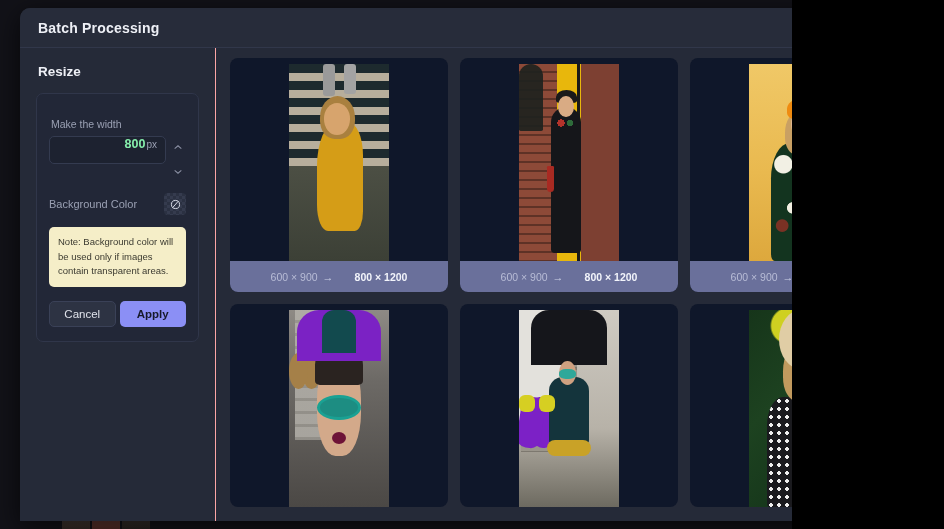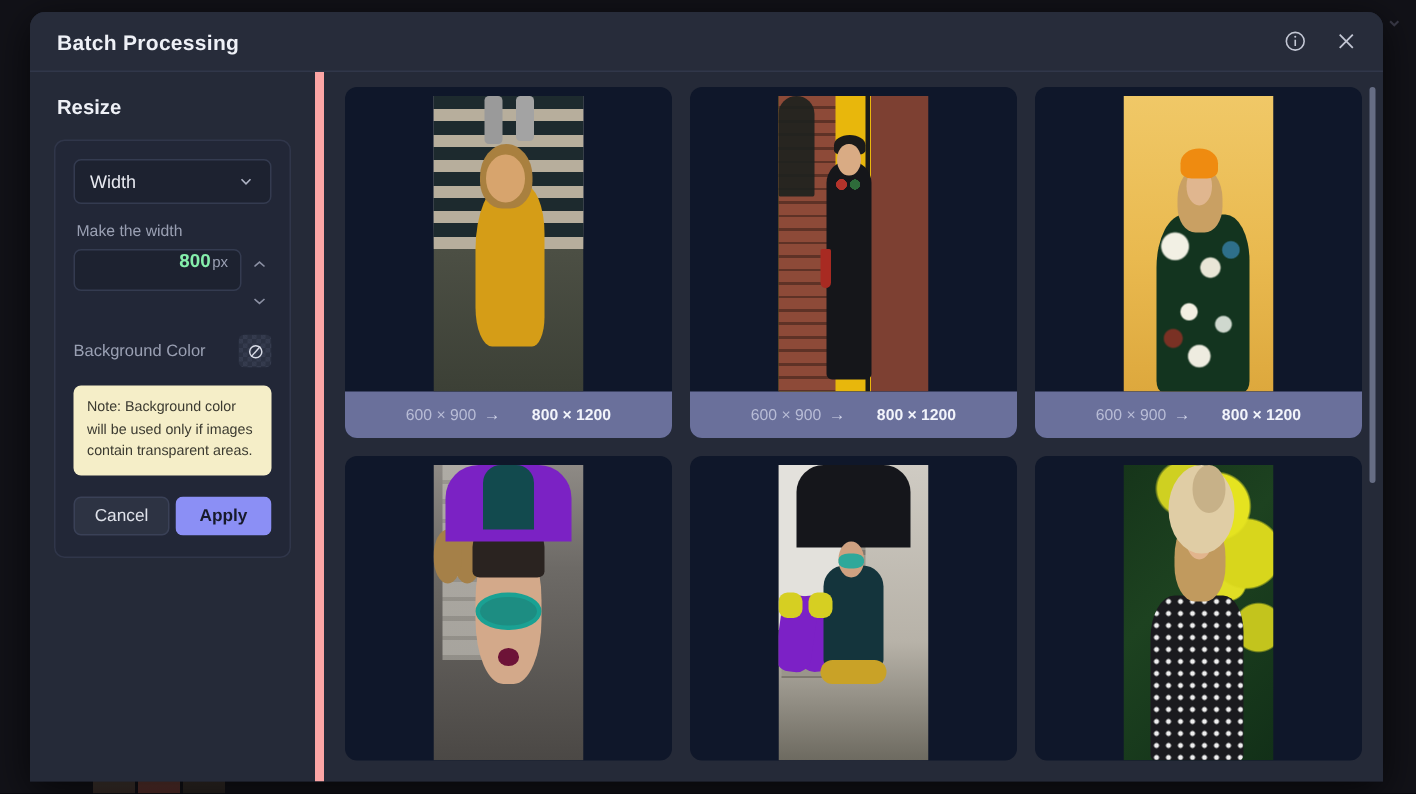--- a/index.html
+++ b/index.html
@@ -6,21 +6,21 @@
 
   html, body {
     width: 944px; height: 529px;
     overflow: hidden;
     background: #000000;
     font-family: "Liberation Sans", sans-serif;
   }
 
   #root {
     position: relative;
-    width: 944px; height: 529px;
+    width: 792px; height: 529px;
     background: #0b0b10;
     overflow: hidden;
   }
 
   
   .bg-app {
     position: absolute;
     inset: 0;
     background: #121218;
   }
@@ -86,21 +86,21 @@
   .body {
     display: flex;
     height: 473px;
   }
 
   
   .sidebar {
     width: 196px;
     flex: 0 0 196px;
     background: #252a38;
-    border-right: 6px solid #fca5a5;
+    border-right: 1px solid #fca5a5;
     padding: 16px 16px 0 16px;
   }
   .sidebar-title {
     font-size: 13.5px;
     font-weight: bold;
     color: #eef0f6;
     margin-bottom: 14px;
     padding-left: 2px;
   }
   .card {
@@ -501,28 +501,20 @@
       </div>
     </div>
 
     <div class="body">
 
       <div class="sidebar">
         <div class="sidebar-title">Resize</div>
 
         <div class="card">
 
-          <div class="select">
-            <span class="select-value">Width</span>
-            <span class="select-caret">
-              <svg width="12" height="12" viewBox="0 0 24 24" fill="none" stroke="currentColor" stroke-width="2.2">
-                <path d="M6 9l6 6 6-6"></path>
-              </svg>
-            </span>
-          </div>
 
           <div class="field-label">Make the width</div>
 
           <div class="number-row">
             <div class="number-input">
               <span class="number-value">800</span>
               <span class="number-unit">px</span>
             </div>
             <div class="spinner">
               <span>

